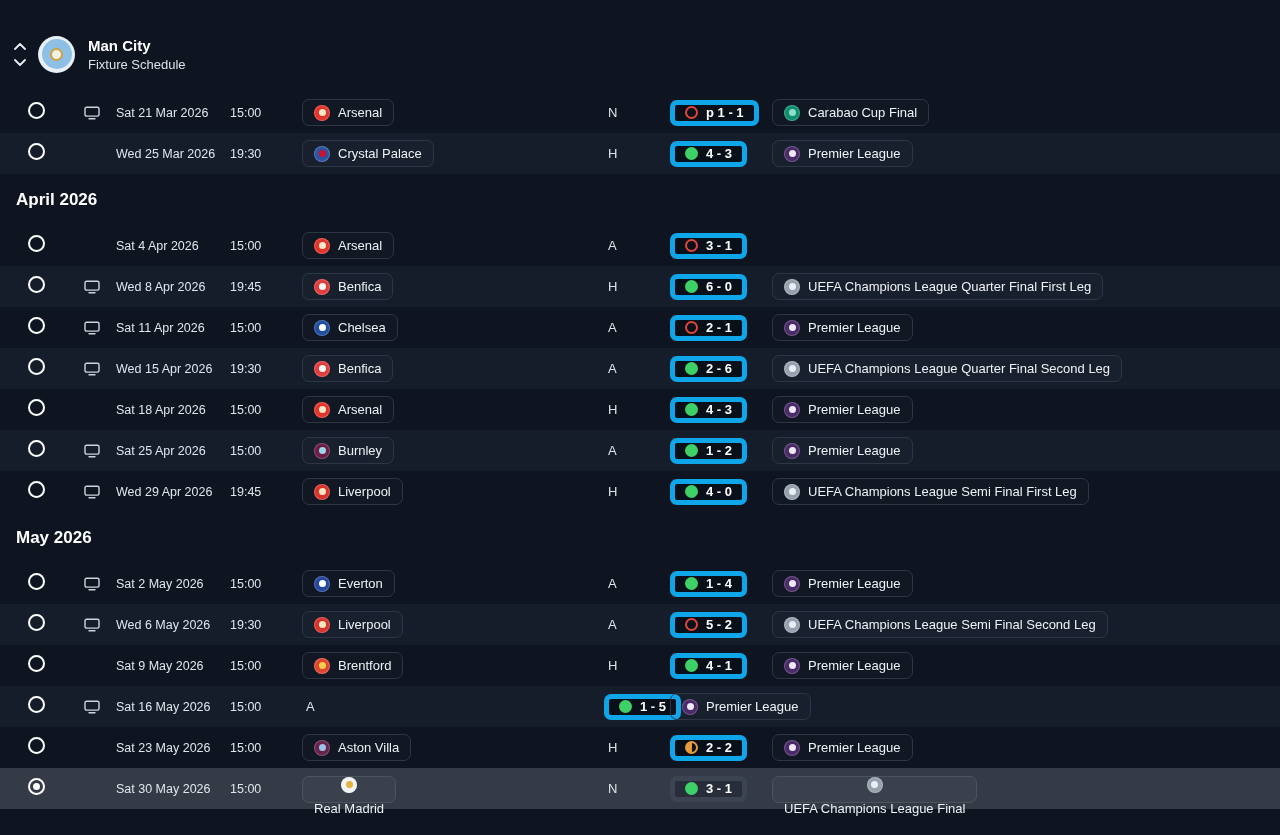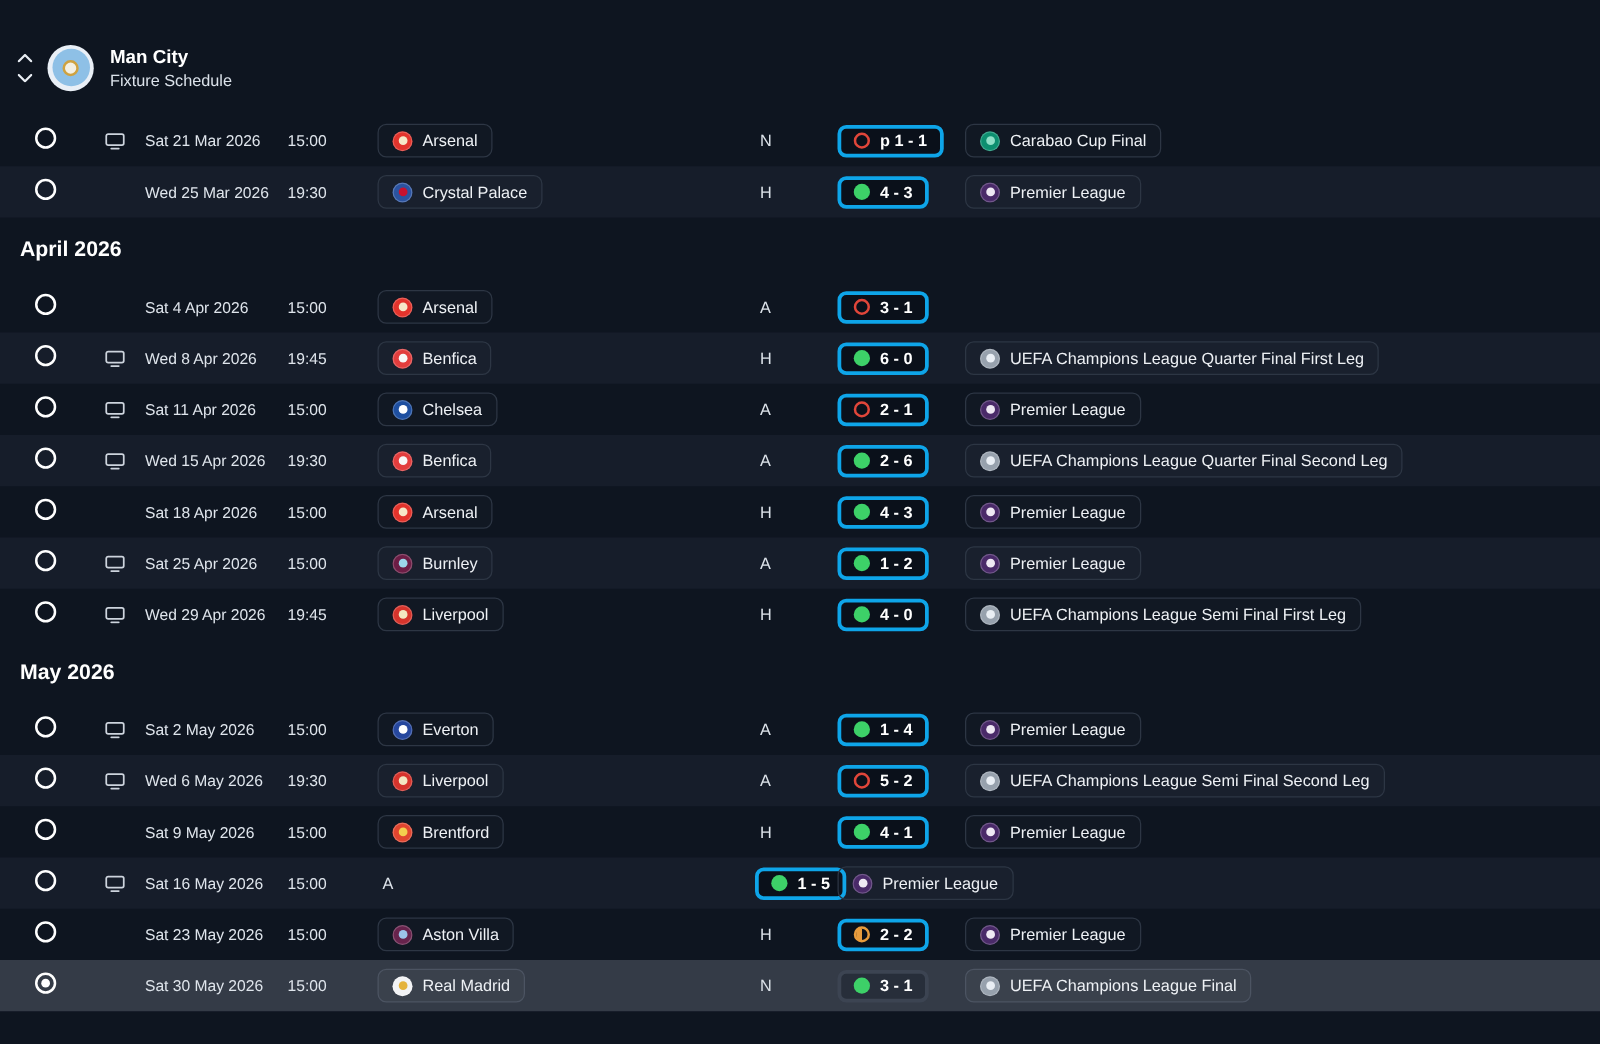--- a/index.html
+++ b/index.html
@@ -31,26 +31,26 @@
 
   .cell.sel { padding-left:28px; }
   .cell.tv { padding-left:16px; line-height:0; }
   .cell.date, .cell.time { font-size:12.5px; color:#dfe5ec; }
   .cell.venue { font-size:13px; color:#dde3ea; padding-left:4px; }
 
   .radio { display:inline-block; width:17px; height:17px; border:2px solid #ffffff; border-radius:50%; cursor:pointer; }
   .radio.checked::after { content:""; display:block; width:7px; height:7px; margin:3px auto; background:#ffffff; border-radius:50%; }
 
   .chip { display:inline-flex; align-items:center; gap:8px; height:27px; padding:0 11px; border:1px solid #2d3644; border-radius:7px; background:rgba(255,255,255,0.015); cursor:pointer; }
-  .row.selected .chip { border-color:#4c5462; background:rgba(255,255,255,0.03); }
+  .row.selected .chip { border-color:#4c5462; background:rgba(255,255,255,0.03);flex-direction:column; }
   .chip-label { font-size:13px; color:#eef1f5; white-space:nowrap; }
   .crest { width:16px; height:16px; border-radius:50%; display:inline-flex; align-items:center; justify-content:center; flex:0 0 auto; box-shadow:inset 0 0 0 1px rgba(255,255,255,0.22); }
   .crest > span { width:7px; height:7px; border-radius:50%; display:block; }
 
-  .pill { display:inline-flex; align-items:center; justify-content:center; gap:8px; min-width:66px; height:26px; padding:0 10px; border:3px solid #0ea5e9; border-radius:7px; background:#0a101a; }
+  .pill { display:inline-flex; align-items:center; justify-content:center; gap:8px; min-width:66px; height:26px; padding:0 10px; border:5px solid #0ea5e9; border-radius:7px; background:#0a101a; }
   .row.selected .pill { background:#272e3a; border-color:#3c4452; }
   .score { font-size:13px; font-weight:600; color:#ffffff; white-space:nowrap; }
   .dot { width:13px; height:13px; border-radius:50%; flex:0 0 auto; }
   .dot.loss { background:transparent; border:2.5px solid #e1463a; }
   .dot.draw { border:2px solid #e89b3c; }
 
   .section-title { height:51px; display:flex; align-items:center; padding-left:16px; font-size:17px; font-weight:bold; color:#ffffff; }
   .tvicon { display:inline-block; line-height:0; }
 </style>
 <style>.dot.win{background:#3dd168}.dot.loss{border-color:#e1463a}.dot.draw{border-color:#e89b3c;background:linear-gradient(90deg,#e89b3c 50%,transparent 50%)}</style></head>

